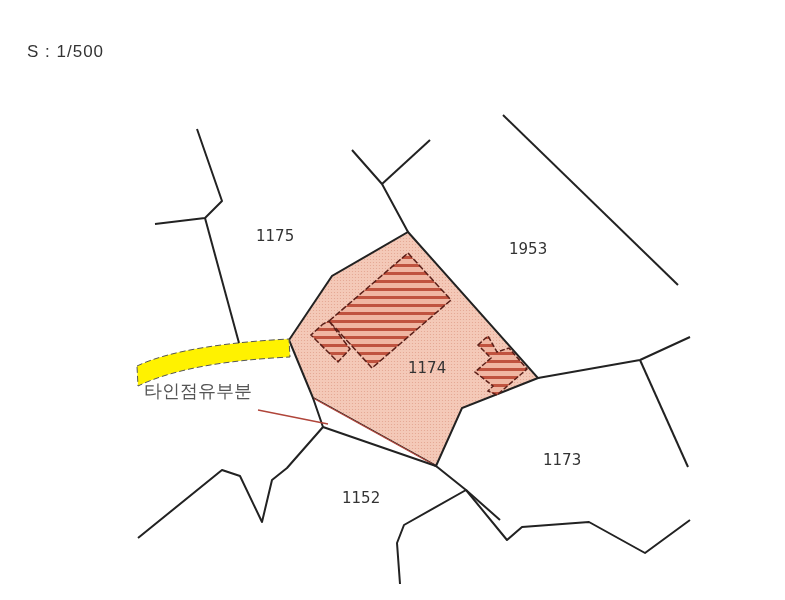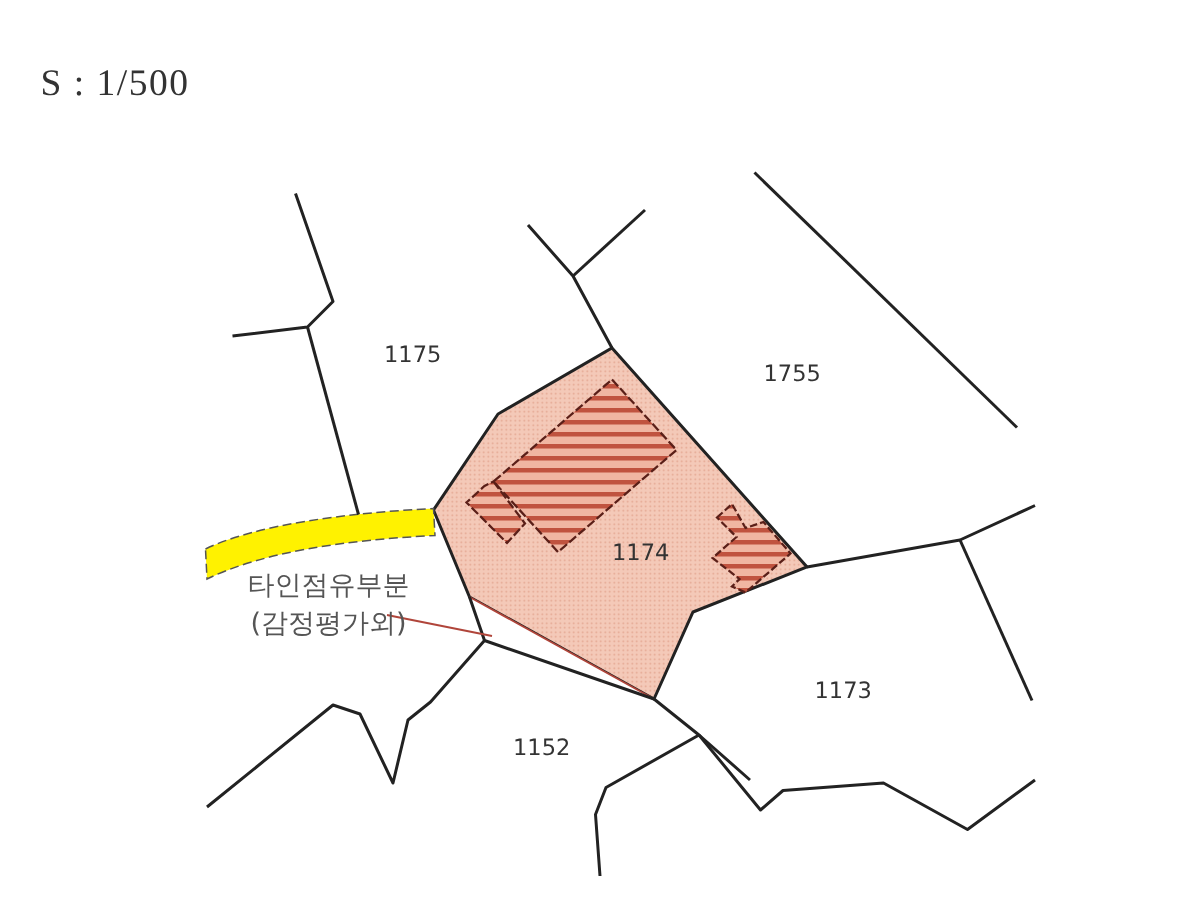--- a/index.html
+++ b/index.html
@@ -1,20 +1,20 @@
 <!DOCTYPE html>
 <html><head>
 <meta charset="utf-8">
 <style>
   html, body { margin: 0; padding: 0; background: #ffffff; }
   body { width: 785px; height: 600px; position: relative; overflow: hidden; font-family: "DejaVu Sans", sans-serif; }
-  .scale { position: absolute; left: 27px; top: 42px; font-size: 25px; color: #333333; letter-spacing: 1px; font-family: Liberation Serif, serif; }
+  .scale { position: absolute; left: 27px; top: 42px; font-size: 17px; color: #333333; letter-spacing: 1px; font-family: Liberation Sans, sans-serif; }
   svg.map { position: absolute; left: 0; top: 0; }
   .lot-label { position: absolute; font-size: 15px; color: #333333; font-family: "DejaVu Sans", sans-serif; }
-  .annot { position: absolute; left: 144px; top: 378px; width: 150px; text-align: center; color: #555555; font-size: 18px; line-height: 25px; font-family: "DejaVu Sans", sans-serif; }
+  .annot { position: absolute; left: 144px; top: 378px; width: 150px; color: #555555; font-size: 18px; line-height: 25px; font-family: "DejaVu Sans", sans-serif; }
   .annot div { white-space: nowrap; }
 </style>
 </head>
 <body>
 
 <div class="scale">S : 1/500</div>
 
 <svg class="map" width="785" height="600" viewBox="0 0 785 600">
   <defs>
     <pattern id="dots" width="3" height="3" patternUnits="userSpaceOnUse">
@@ -50,21 +50,20 @@
     <polyline points="323,427 287,468 272,480 262,522 240,476 222,470 138,538"></polyline>
     <polyline points="436,466 466,490 500,520"></polyline>
     <polyline points="466,490 404,525 397,543 400,584"></polyline>
     <polyline points="466,490 507,540 522,527 589,522 645,553 690,520"></polyline>
   </g>
 
   <line x1="258" y1="410" x2="328" y2="424" stroke="#b0453a" stroke-width="1.3"></line>
 </svg>
 
 <div class="lot-label" style="left:256px;top:227px;">1175</div>
-<div class="lot-label" style="left:509px;top:240px;">1755</div>
+<div class="lot-label" style="left:509px;top:240px;">1953</div>
 <div class="lot-label" style="left:408px;top:359px;">1174</div>
 <div class="lot-label" style="left:543px;top:451px;">1173</div>
 <div class="lot-label" style="left:342px;top:489px;">1152</div>
 
 <div class="annot">
   <div>타인점유부분</div>
-  <div>(감정평가외)</div>
 </div>
 
 </body></html>

